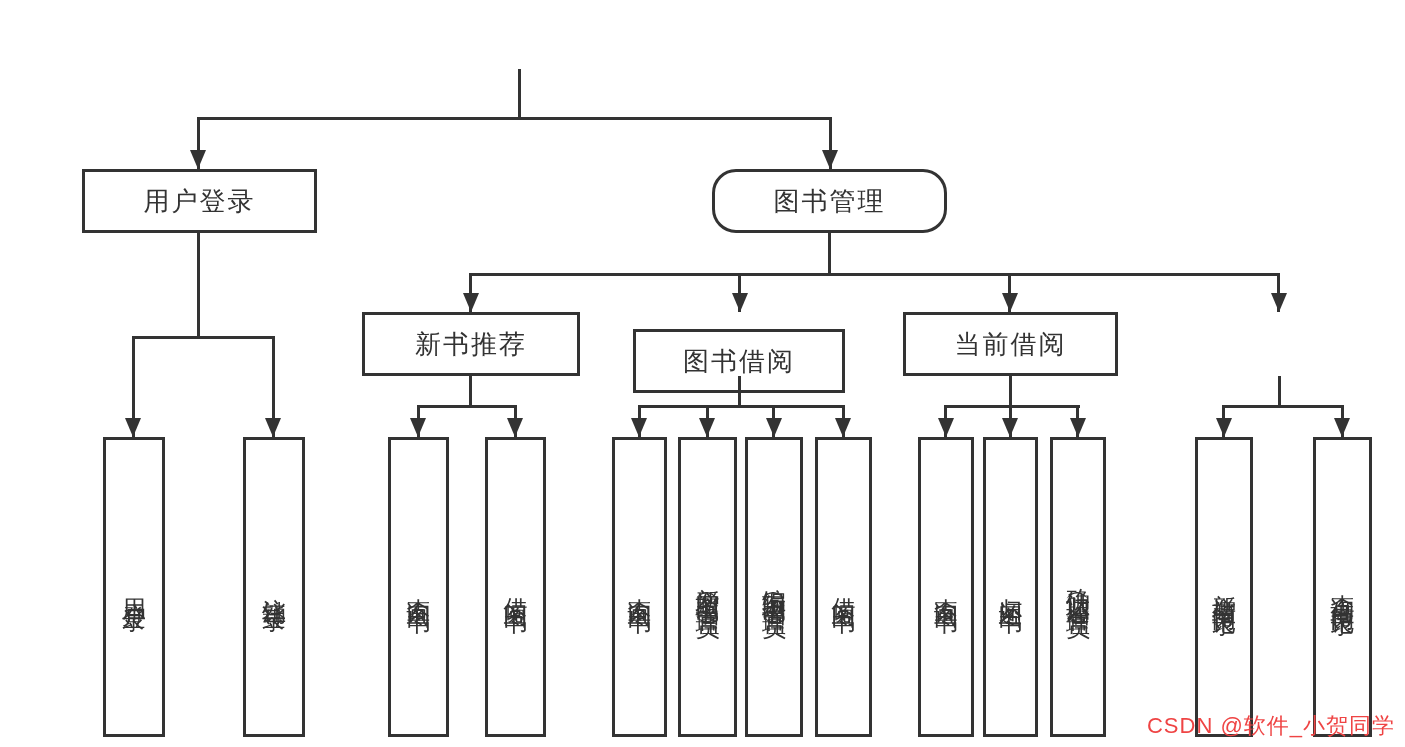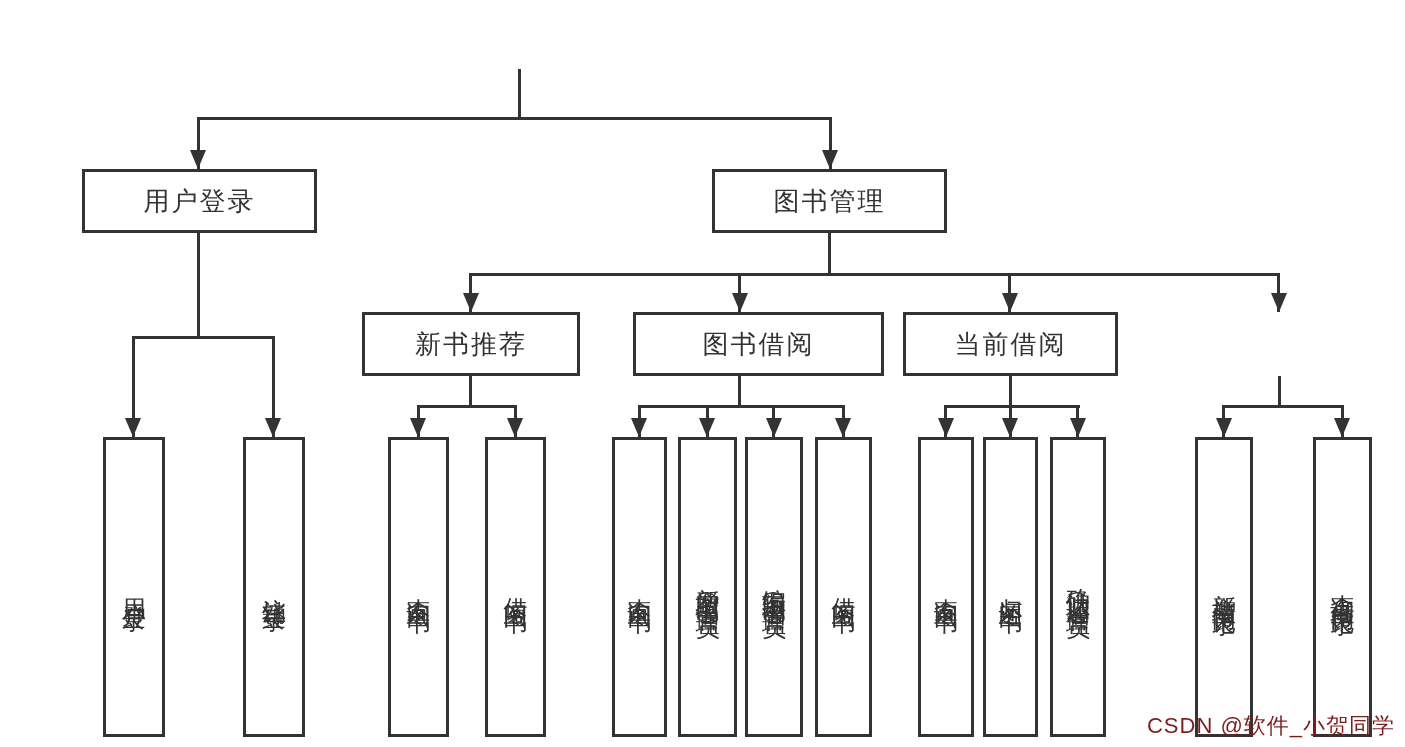--- a/index.html
+++ b/index.html
@@ -46,21 +46,21 @@
     text-orientation: mixed;
     font-size: 24px; color: #333333;
     letter-spacing: 4px;
     line-height: 1;
     white-space: nowrap;
   }
   .watermark {
     position: absolute;
     right: 10px; top: 711px;
     font-size: 22px;
-    color: #7f1d1d;
+    color: #ef4444;
     letter-spacing: 1px;
     white-space: nowrap;
   }
 </style>
 </head>
 <body>
 
 <div id="canvas">
 
 
@@ -68,21 +68,21 @@
   <div class="h" style="left:197px; top:117px; width:635px;"></div>
 
   <div class="v" style="left:197px; top:117px; height:52px;"></div>
   <div class="arr" style="left:190px; top:150px;"></div>
   <div class="v" style="left:829px; top:117px; height:52px;"></div>
   <div class="arr" style="left:822px; top:150px;"></div>
 
   <div class="node" style="left:82px; top:169px; width:235px; height:64px;">
     <span>用户登录</span>
   </div>
-  <div class="node" style="left:712px; top:169px; width:235px; height:64px;">
+  <div class="node" style="left:712px; top:169px; width:235px; height:64px;border-radius:24px;">
     <span>图书管理</span>
   </div>
 
   <div class="v" style="left:197px; top:233px; height:106px;"></div>
   <div class="h" style="left:132px; top:336px; width:143px;"></div>
   <div class="v" style="left:132px; top:336px; height:101px;"></div>
   <div class="arr" style="left:125px; top:418px;"></div>
   <div class="v" style="left:272px; top:336px; height:101px;"></div>
   <div class="arr" style="left:265px; top:418px;"></div>
 
@@ -94,21 +94,21 @@
   <div class="v" style="left:738px; top:273px; height:39px;"></div>
   <div class="arr" style="left:732px; top:293px;"></div>
   <div class="v" style="left:1008px; top:273px; height:39px;"></div>
   <div class="arr" style="left:1002px; top:293px;"></div>
   <div class="v" style="left:1277px; top:273px; height:39px;"></div>
   <div class="arr" style="left:1271px; top:293px;"></div>
 
   <div class="node" style="left:362px; top:312px; width:218px; height:64px;">
     <span>新书推荐</span>
   </div>
-  <div class="node" style="left:633px; top:312px; width:251px; height:64px;">
+  <div class="node" style="left:633px; top:329px; width:212px; height:64px;">
     <span>图书借阅</span>
   </div>
   <div class="node" style="left:903px; top:312px; width:215px; height:64px;">
     <span>当前借阅</span>
   </div>
 
   <div class="v" style="left:469px; top:376px; height:32px;"></div>
   <div class="h" style="left:417px; top:405px; width:100px;"></div>
   <div class="v" style="left:417px; top:405px; height:32px;"></div>
   <div class="arr" style="left:410px; top:418px;"></div>

